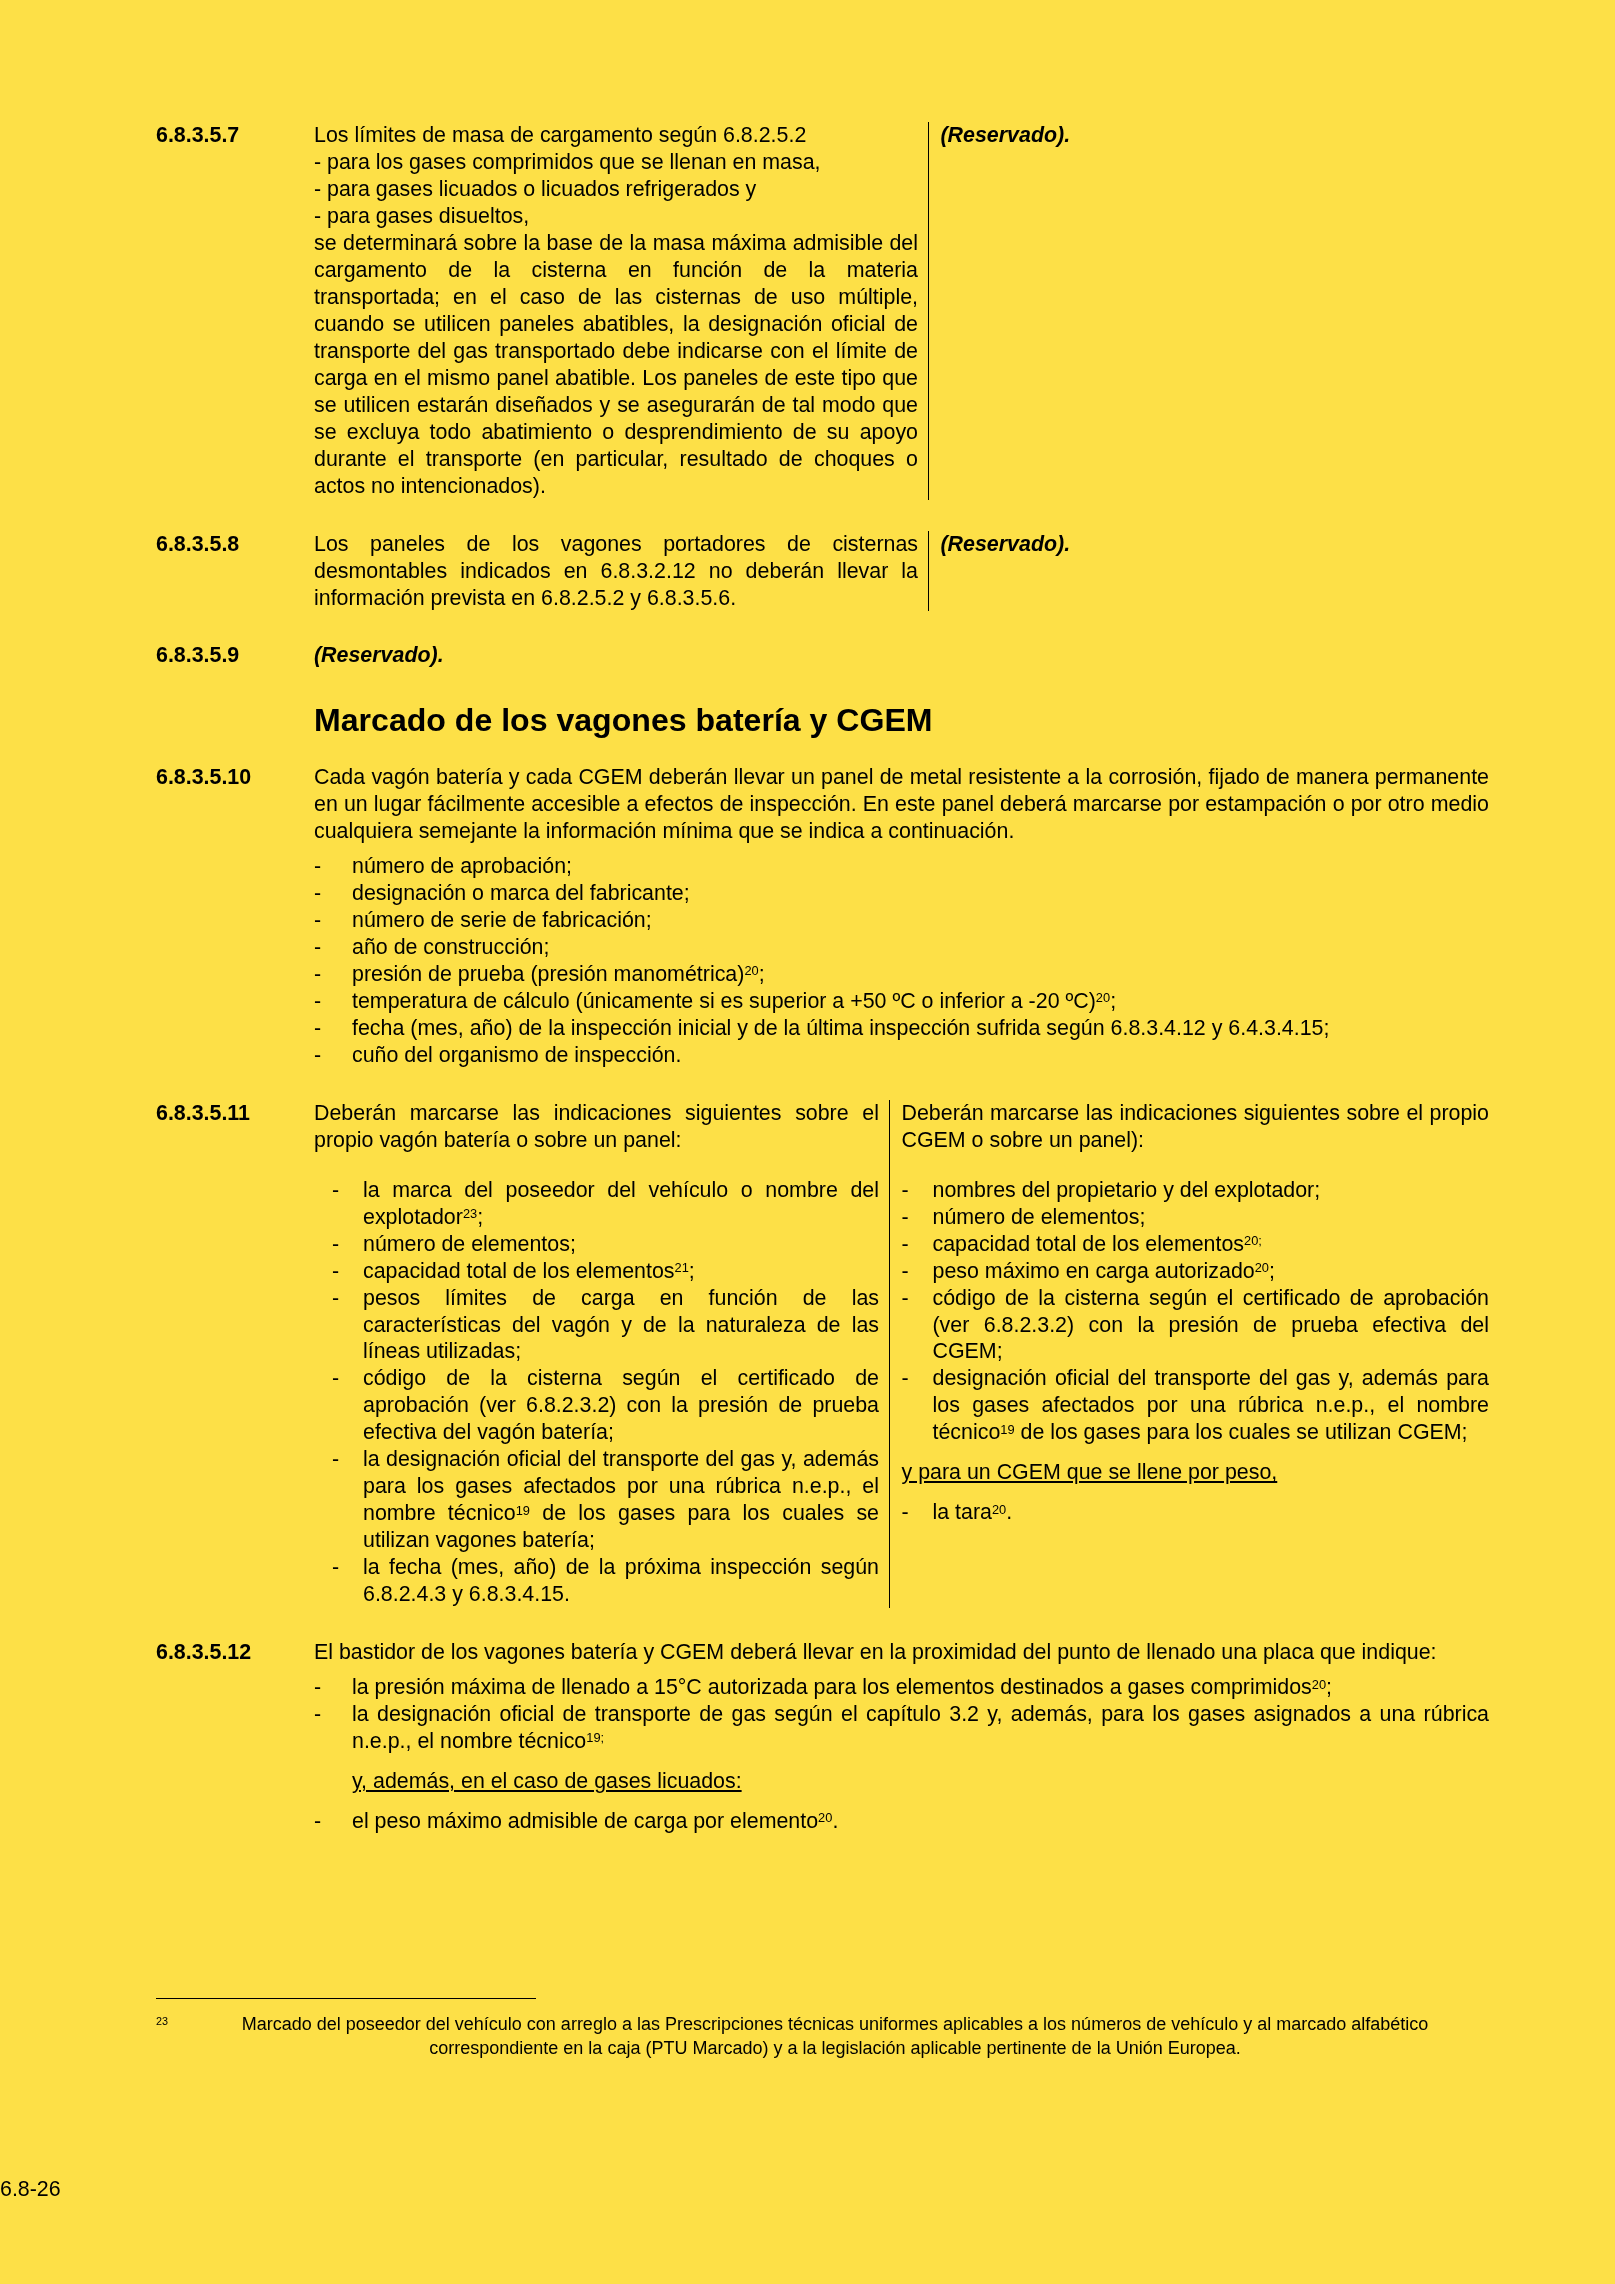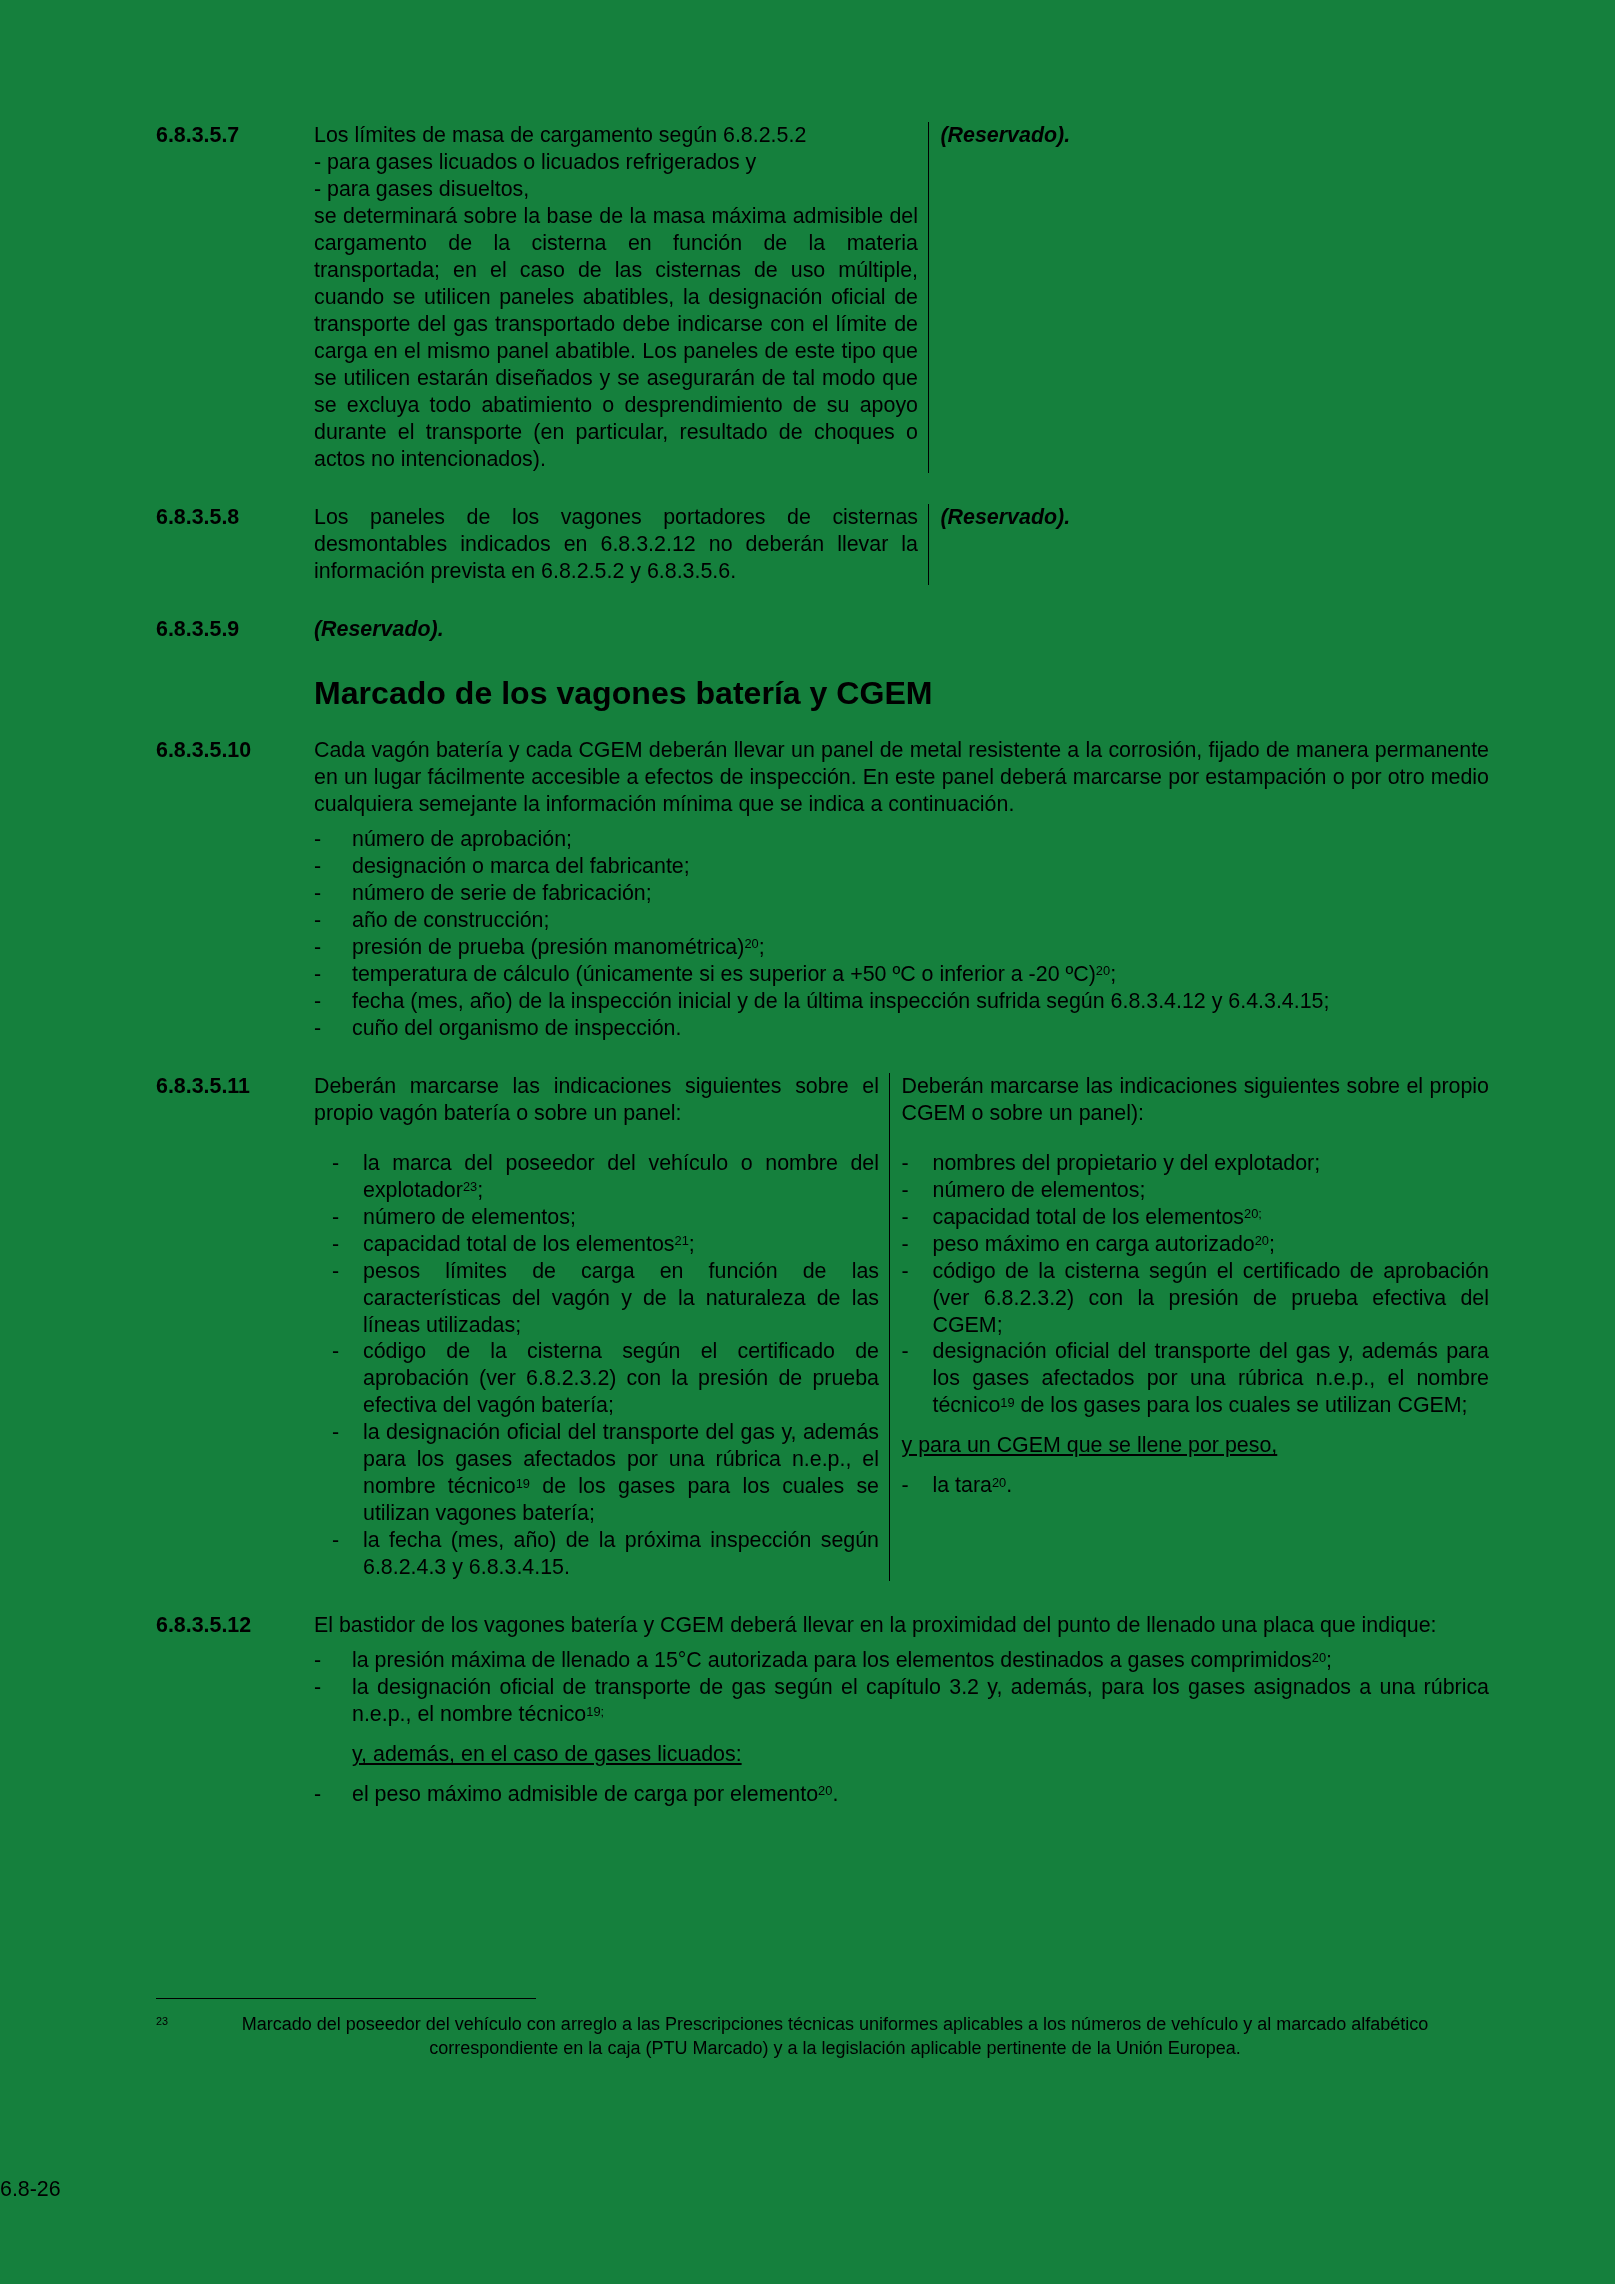--- a/index.html
+++ b/index.html
@@ -1,20 +1,20 @@
 <!DOCTYPE html>
 <html style="font-size:13px"><head>
 <meta charset="utf-8">
 <style>
   * { margin:0; padding:0; box-sizing:border-box; }
   html,body { background:#ffffff; }
   .page {
     position:relative;
     width:1616px; height:2284px;
-    background:#15803d; color:#000;
+    background:#fde047; color:#000;
     font-family:"Liberation Sans", sans-serif;
     font-size:21.4px; line-height:1.26;
     padding:122px 127px 0 156px;
     overflow:hidden;
   }
   p { text-align:justify; }
   .nojust { text-align:left; }
   .italic { font-style:italic;font-weight:bold; }
   .sec { display:flex; margin-bottom:31px; }
   .num { flex:0 0 158px; font-weight:bold; }
@@ -48,20 +48,21 @@
 <body>
 
 <div class="page">
 
   <section class="sec">
     <div class="num">6.8.3.5.7</div>
     <div class="secbody">
       <div class="twocol cols-a">
         <div class="col left">
           <p class="nojust">Los límites de masa de cargamento según 6.8.2.5.2</p>
+          <p class="nojust">- para los gases comprimidos que se llenan en masa,</p>
           <p class="nojust">- para gases licuados o licuados refrigerados y</p>
           <p class="nojust">- para gases disueltos,</p>
           <p>se determinará sobre la base de la masa máxima admisible del cargamento de la cisterna en función de la materia transportada; en el caso de las cisternas de uso múltiple, cuando se utilicen paneles abatibles, la designación oficial de transporte del gas transportado debe indicarse con el límite de carga en el mismo panel abatible. Los paneles de este tipo que se utilicen estarán diseñados y se asegurarán de tal modo que se excluya todo abatimiento o desprendimiento de su apoyo durante el transporte (en particular, resultado de choques o actos no intencionados).</p>
         </div>
         <div class="col right">
           <p class="nojust italic">(Reservado).</p>
         </div>
       </div>
     </div>
   </section>

